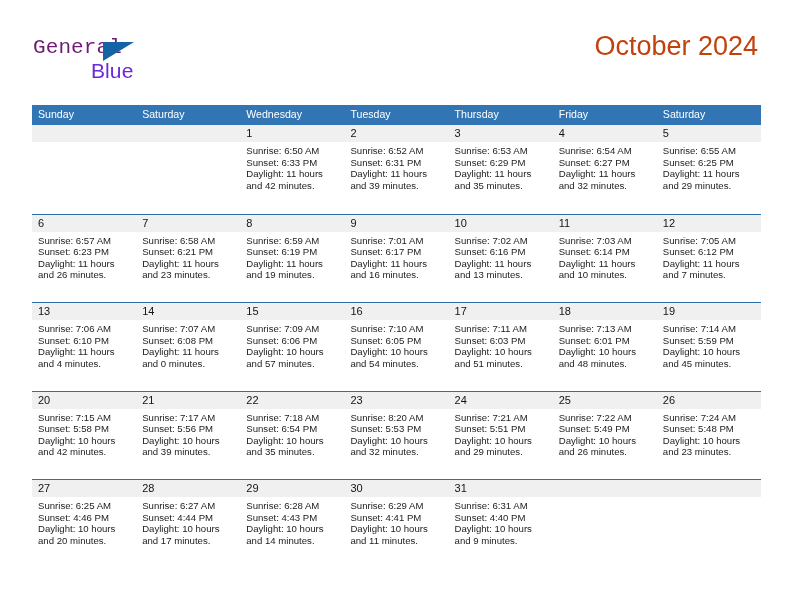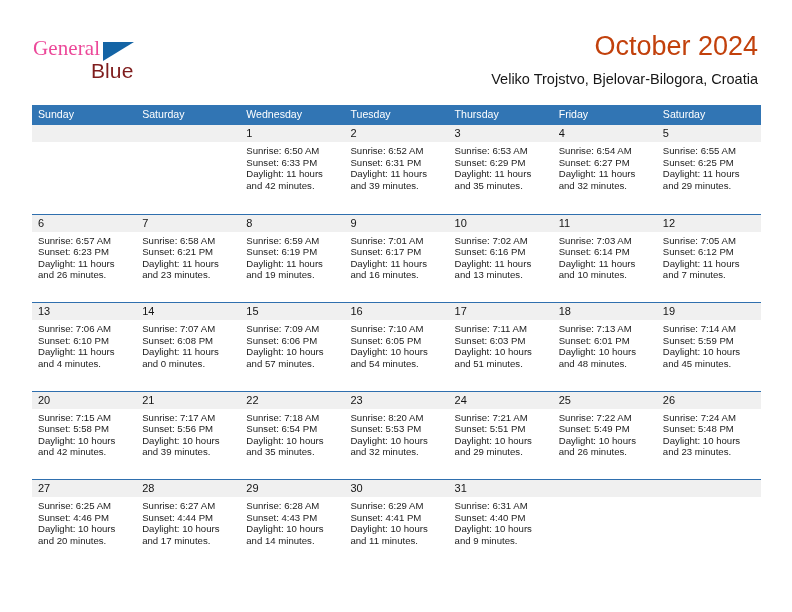--- a/index.html
+++ b/index.html
@@ -35,38 +35,38 @@
     top: 36px;
     width: 200px;
     height: 52px;
   }
   .logo-general {
     position: absolute;
     left: 0;
     top: 0;
     font-size: 21px;
     letter-spacing: 0.1px;
-    color: #ec4899;
-    font-family: Liberation Serif, serif;
+    color: #701a75;
+    font-family: Liberation Mono, monospace;
   }
   .logo-triangle {
     position: absolute;
     left: 70px;
     top: 6px;
     width: 0;
     height: 0;
     border-left: 31px solid #1464a5;
     border-bottom: 19px solid transparent;
   }
   .logo-blue {
     position: absolute;
     left: 58px;
     top: 23px;
     font-size: 21px;
-    color: #7f1d1d;
+    color: #6d28d9;
     letter-spacing: 0.1px;
   }
 
   .title-block {
     position: absolute;
     right: 34px;
     top: 30px;
     text-align: right;
   }
   .month-title {
@@ -152,21 +152,20 @@
   <div class="header">
 
     <div class="logo">
       <span class="logo-general">General</span>
       <span class="logo-triangle"></span>
       <span class="logo-blue">Blue</span>
     </div>
 
     <div class="title-block">
       <div class="month-title">October 2024</div>
-      <div class="location-title">Veliko Trojstvo, Bjelovar-Bilogora, Croatia</div>
     </div>
 
   </div>
 
   <div class="calendar">
     <div class="weekdays">
       <div class="weekday">Sunday</div>
       <div class="weekday">Saturday</div>
       <div class="weekday">Wednesday</div>
       <div class="weekday">Tuesday</div>

